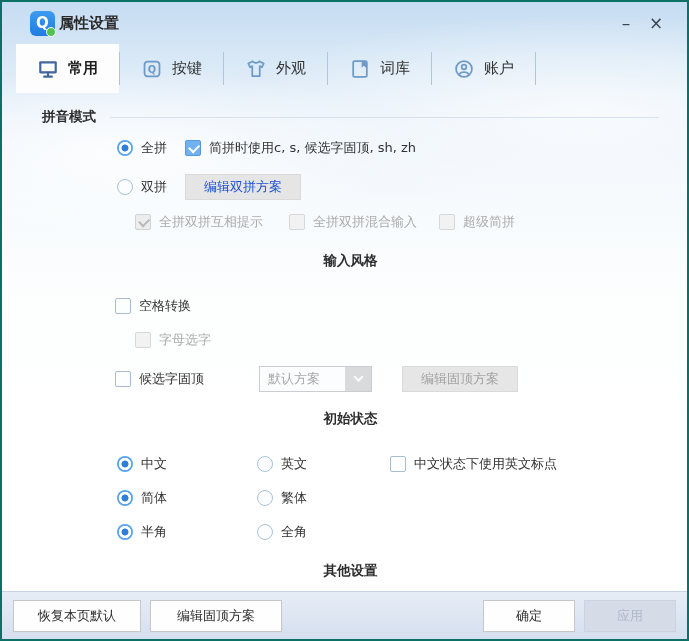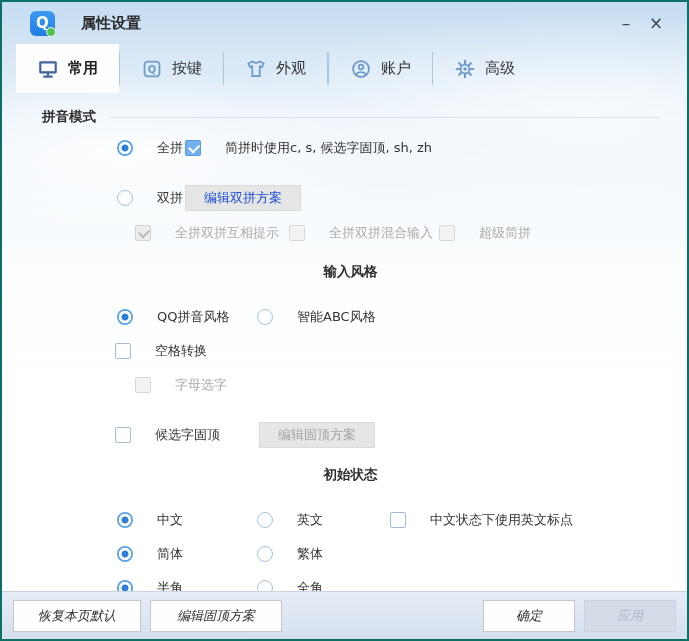--- a/index.html
+++ b/index.html
@@ -16,21 +16,21 @@
     display:flex; flex-direction:column; overflow:hidden;
   }
 
   
   .titlebar { height:42px; flex:0 0 42px; display:flex; align-items:center; padding:0 16px 0 28px; }
   .app-icon { position:relative; width:25px; height:25px; border-radius:6px;
     background:linear-gradient(180deg,#3d9bf0,#1f7ce4); color:#fff; font-weight:bold; font-size:15px;
     display:flex; align-items:center; justify-content:center; }
   .app-icon::after { content:""; position:absolute; right:-1px; bottom:-1px; width:8px; height:8px;
     background:#4fc24f; border:1.5px solid #fff; border-radius:50%; }
-  .win-title { margin-left:26px; font-size:15px; font-weight:bold; color:#2b2b2b; }
+  .win-title { margin-left:4px; font-size:15px; font-weight:bold; color:#2b2b2b; }
   .titlebar .spacer { flex:1; }
   .win-btn { width:30px; height:28px; display:flex; align-items:center; justify-content:center;
     font-size:17px; color:#3b4553; cursor:default; }
 
   
   .tabbar { height:49px; flex:0 0 49px; display:flex; align-items:stretch; padding-left:14px; }
   .tab { display:flex; align-items:center; gap:9px; padding:0 21px; position:relative; font-size:15px; color:#333; }
   .tab .ticon { width:22px; height:22px; color:#6e9ac8; display:flex; align-items:center; justify-content:center; }
   .tab.active { background:#fdfdfe; font-weight:bold; color:#1f1f1f; }
   .tab.active .ticon { color:#41659c; }
@@ -40,21 +40,21 @@
   .ticon text { fill:currentColor; stroke:none; font-size:9px; font-weight:bold; font-family:"DejaVu Sans",sans-serif; }
 
   
   .content { flex:1; padding:2px 28px 12px 40px; overflow:hidden; }
   .section-header { display:flex; align-items:center; gap:14px; }
   .section-title { font-size:13.5px; font-weight:bold; color:#2e2e2e; white-space:nowrap; }
   .section-rule { flex:1; height:1px; background:#d7e2ee; }
 
   .row { display:flex; align-items:center; margin-left:75px; height:25px; }
   .row.sub { margin-left:93px; }
-  .ctl-item { display:flex; align-items:center; gap:24px; }
+  .ctl-item { display:flex; align-items:center; gap:8px; }
   .lbl { white-space:nowrap; }
   .dis { color:#ababab;text-align:center; }
 
   
   .radio { width:16px; height:16px; border-radius:50%; flex:0 0 16px; }
   .radio.on { background:radial-gradient(circle at 50% 50%, #2f7fd6 0 28%, #ffffff 34% 52%, #57a4ec 58% 100%); }
   .radio.off { background:#fbfdff; border:1px solid #a9c2d9; }
 
   
   .checkbox { width:16px; height:16px; border-radius:2px; flex:0 0 16px; position:relative; }
@@ -79,28 +79,28 @@
   .chev { width:7px; height:7px; border-right:2px solid #fff; border-bottom:2px solid #fff; transform:rotate(45deg) translate(-1px,-1px); }
   .dropdown.enabled { border-color:#9fc0e2; }
   .dropdown.enabled .dd-arrow { background:#a7cdf0; }
   .dropdown.disabled .dd-arrow { background:#d9dadb; }
   .dropdown.disabled .dd-value { color:#a8a8a8; }
 
   
   .footer { height:48px; flex:0 0 48px; border-top:1px solid #c9d3e2;
     background:linear-gradient(180deg,#e7edf7,#d5dfee); display:flex; align-items:center; padding:0 11px; gap:9px; }
   .f-btn { height:32px; background:#fefefe; border:1px solid #c6c6c6; color:#2f2f2f;
-    display:flex; align-items:center; justify-content:center; padding:0 24px; white-space:nowrap;font-style:italic; }
+    display:flex; align-items:center; justify-content:center; padding:0 24px; white-space:nowrap; }
   .f-btn.wide1 { min-width:117px; }
   .f-btn.wide2 { min-width:132px; }
   .f-btn.std { min-width:92px; }
   .f-btn.primary-disabled { background:#d6dce7; border-color:#ccd3e0; color:#aeb8ca; }
   .footer .spacer { flex:1; }
 
-  .mt15{margin-top:13px;} .mt10{margin-top:9px;} .mt8{margin-top:24px;} .mt22{margin-top:18px;flex-direction:column;}
+  .mt15{margin-top:13px;} .mt10{margin-top:9px;} .mt8{margin-top:13px;} .mt22{margin-top:18px;flex-direction:column;}
 
   
   .w68{width:68px;} .w140{width:140px;} .w133{width:133px;} .w154{width:154px;} .w150{width:150px;} .w144{width:144px;}
   .dd-scheme{width:113px; margin-right:30px;}
   .dd-cand{width:130px;}
   .lbl-cand{width:108px; margin-left:-15px;}
 </style>
 </head>
 <body>
 
@@ -138,42 +138,41 @@
     <div class="tab-sep"></div>
     <div class="tab">
       <span class="ticon">
         <svg viewBox="0 0 20 20">
             <path d="M7 3 L3 5 L4.6 8.4 L6.6 7.4 V16.5 H13.4 V7.4 L15.4 8.4 L17 5 L13 3 C12.4 4.8 7.6 4.8 7 3 Z"></path>
           </svg>
       </span>
       <span class="tab-label">外观</span>
     </div>
     <div class="tab-sep"></div>
+    <div class="tab">
+      <span class="ticon">
+        <svg viewBox="0 0 20 20">
+            <rect x="3.8" y="2.8" width="12.4" height="14.4" rx="1.2"></rect>
+            <path class="fillpart" d="M11.5 2.8 h4 v6 l-2 -1.7 l-2 1.7 Z"></path>
+          </svg>
+      </span>
+      <span class="tab-label">词库</span>
+    </div>
     <div class="tab-sep"></div>
     <div class="tab">
       <span class="ticon">
         <svg viewBox="0 0 20 20">
             <circle cx="10" cy="10" r="7.2"></circle>
             <circle cx="10" cy="8.2" r="2.1"></circle>
             <path d="M6 14.6 C6.8 12.2 13.2 12.2 14 14.6"></path>
           </svg>
       </span>
       <span class="tab-label">账户</span>
     </div>
     <div class="tab-sep"></div>
-    <div class="tab">
-      <span class="ticon">
-        <svg viewBox="0 0 20 20">
-            <path d="M10 2.5v2.3M10 15.2v2.3M2.5 10h2.3M15.2 10h2.3M4.7 4.7l1.6 1.6M13.7 13.7l1.6 1.6M15.3 4.7l-1.6 1.6M6.3 13.7l-1.6 1.6" stroke-width="2"></path>
-            <circle cx="10" cy="10" r="4"></circle>
-            <circle class="fillpart" cx="10" cy="10" r="1.6"></circle>
-          </svg>
-      </span>
-      <span class="tab-label">高级</span>
-    </div>
   </div>
 
   <div class="content">
 
     <div class="section-header mt15">
       <span class="section-title">拼音模式</span>
       <span class="section-rule"></span>
     </div>
     <div class="row mt10">
       <div class="ctl-item w68">
@@ -204,46 +203,42 @@
       <div class="ctl-item">
         <span class="checkbox dis-off"></span>
         <span class="lbl dis">超级简拼</span>
       </div>
     </div>
 
     <div class="section-header mt22">
       <span class="section-title">输入风格</span>
       <span class="section-rule"></span>
     </div>
-    <div class="row mt10">
-      <div class="ctl-item w140">
-        <span class="radio on"></span>
-        <span class="lbl">QQ拼音风格</span>
-      </div>
-      <div class="ctl-item">
-        <span class="radio off"></span>
-        <span class="lbl">智能ABC风格</span>
-      </div>
-    </div>
     <div class="row mt10" style="margin-left:73px;">
       <div class="ctl-item">
         <span class="checkbox off"></span>
         <span class="lbl">空格转换</span>
       </div>
     </div>
     <div class="row sub mt10">
       <div class="ctl-item">
         <span class="checkbox dis-off"></span>
         <span class="lbl dis">字母选字</span>
       </div>
     </div>
     <div class="row mt8" style="margin-left:73px; height:27px;">
       <div class="ctl-item w144">
         <span class="checkbox off"></span>
         <span class="lbl">候选字固顶</span>
+      </div>
+      <div class="dropdown disabled dd-scheme">
+        <span class="dd-value">默认方案</span>
+        <span class="dd-arrow">
+            <span class="chev"></span>
+          </span>
       </div>
       <div class="gray-btn disabled">编辑固顶方案</div>
     </div>
 
     <div class="section-header mt22">
       <span class="section-title">初始状态</span>
       <span class="section-rule"></span>
     </div>
     <div class="row mt10">
       <div class="ctl-item w140">

